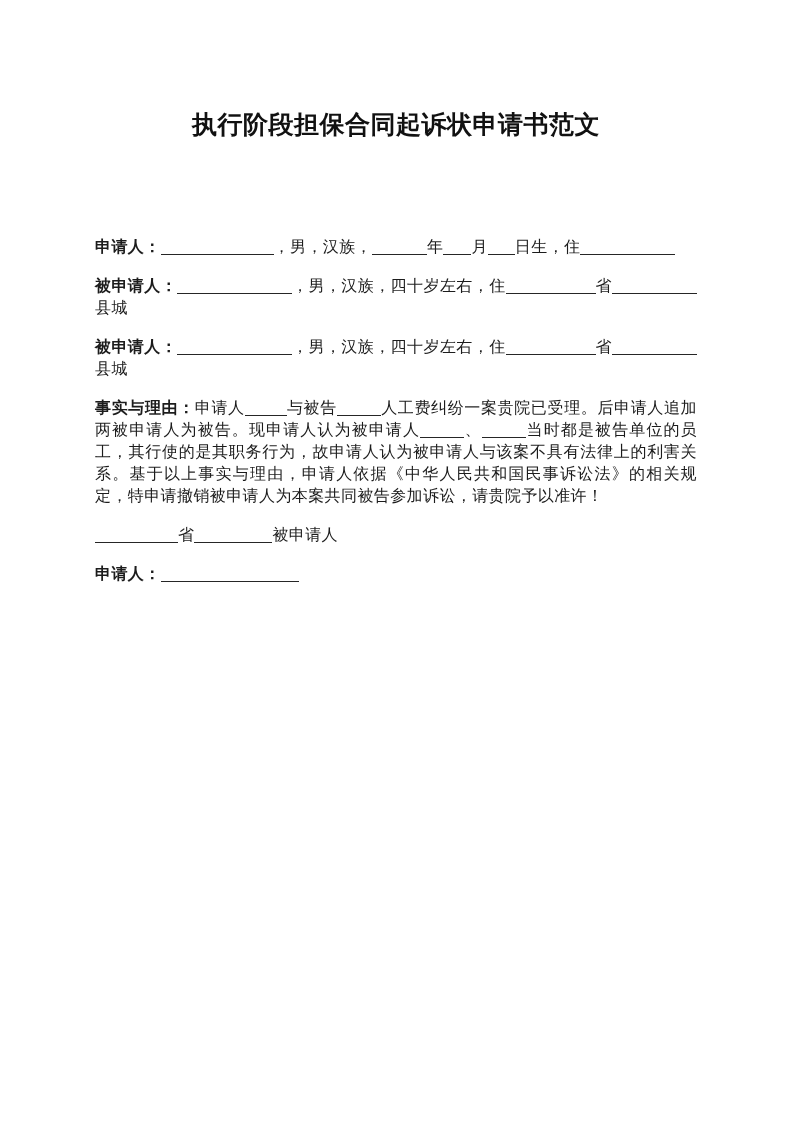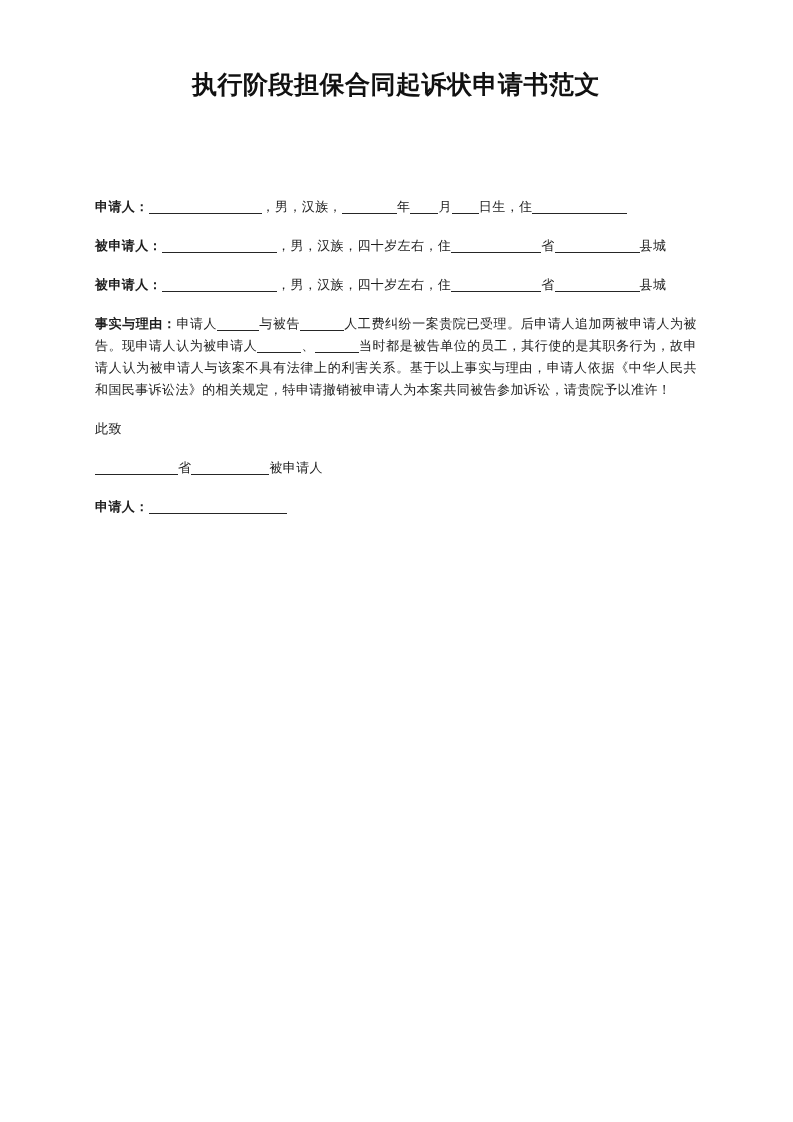--- a/index.html
+++ b/index.html
@@ -16,32 +16,32 @@
   }
   .page {
     box-sizing: border-box;
     width: 793px;
     height: 1122px;
     padding: 0 96px 0 95px;
     background: #ffffff;
   }
   .doc-title {
     margin: 0 0 95px 0;
-    padding-top: 68px;
+    padding-top: 108px;
     font-family: "Liberation Sans", "DejaVu Sans", sans-serif;
     font-size: 25px;
     line-height: 33px;
     font-weight: bold;
     text-align: center;
     color: #111111;
     letter-spacing: 0.5px;
   }
   .doc-body p {
     margin: 0 0 17px 0;
-    font-size: 13px;
+    font-size: 16px;
     line-height: 22px;
     text-align: justify;
     letter-spacing: 0.4px;
     word-break: break-all;
   }
   .lbl {
     font-weight: bold;
   }
   .blank {
     display: inline-block;
@@ -53,17 +53,16 @@
 </head>
 <body>
 
 <div class="page">
   <h1 class="doc-title">执行阶段担保合同起诉状申请书范文</h1>
   <div class="doc-body" id="doc-body">
       <p><span class="lbl">申请人：</span><span class="blank" style="width: 113px;"></span><span>，男，汉族，</span><span class="blank" style="width: 55px;"></span><span>年</span><span class="blank" style="width: 28px;"></span><span>月</span><span class="blank" style="width: 27px;"></span><span>日生，住</span><span class="blank" style="width: 95px;"></span></p>
       <p><span class="lbl">被申请人：</span><span class="blank" style="width: 115px;"></span><span>，男，汉族，四十岁左右，住</span><span class="blank" style="width: 90px;"></span><span>省</span><span class="blank" style="width: 85px;"></span><span>县城</span></p>
       <p><span class="lbl">被申请人：</span><span class="blank" style="width: 115px;"></span><span>，男，汉族，四十岁左右，住</span><span class="blank" style="width: 90px;"></span><span>省</span><span class="blank" style="width: 85px;"></span><span>县城</span></p>
       <p><span class="lbl">事实与理由：</span><span>申请人</span><span class="blank" style="width: 42px;"></span><span>与被告</span><span class="blank" style="width: 44px;"></span><span>人工费纠纷一案贵院已受理。后申请人追加两被申请人为被告。现申请人认为被申请人</span><span class="blank" style="width: 44px;"></span><span>、</span><span class="blank" style="width: 44px;"></span><span>当时都是被告单位的员工，其行使的是其职务行为，故申请人认为被申请人与该案不具有法律上的利害关系。基于以上事实与理由，申请人依据《中华人民共和国民事诉讼法》的相关规定，特申请撤销被申请人为本案共同被告参加诉讼，请贵院予以准许！</span></p>
-      <p><span>此致</span></p>
       <p><span class="blank" style="width: 83px;"></span><span>省</span><span class="blank" style="width: 78px;"></span><span>被申请人</span></p>
       <p><span class="lbl">申请人：</span><span class="blank" style="width: 138px;"></span></p>
     </div>
 </div>
 
 </body></html>

